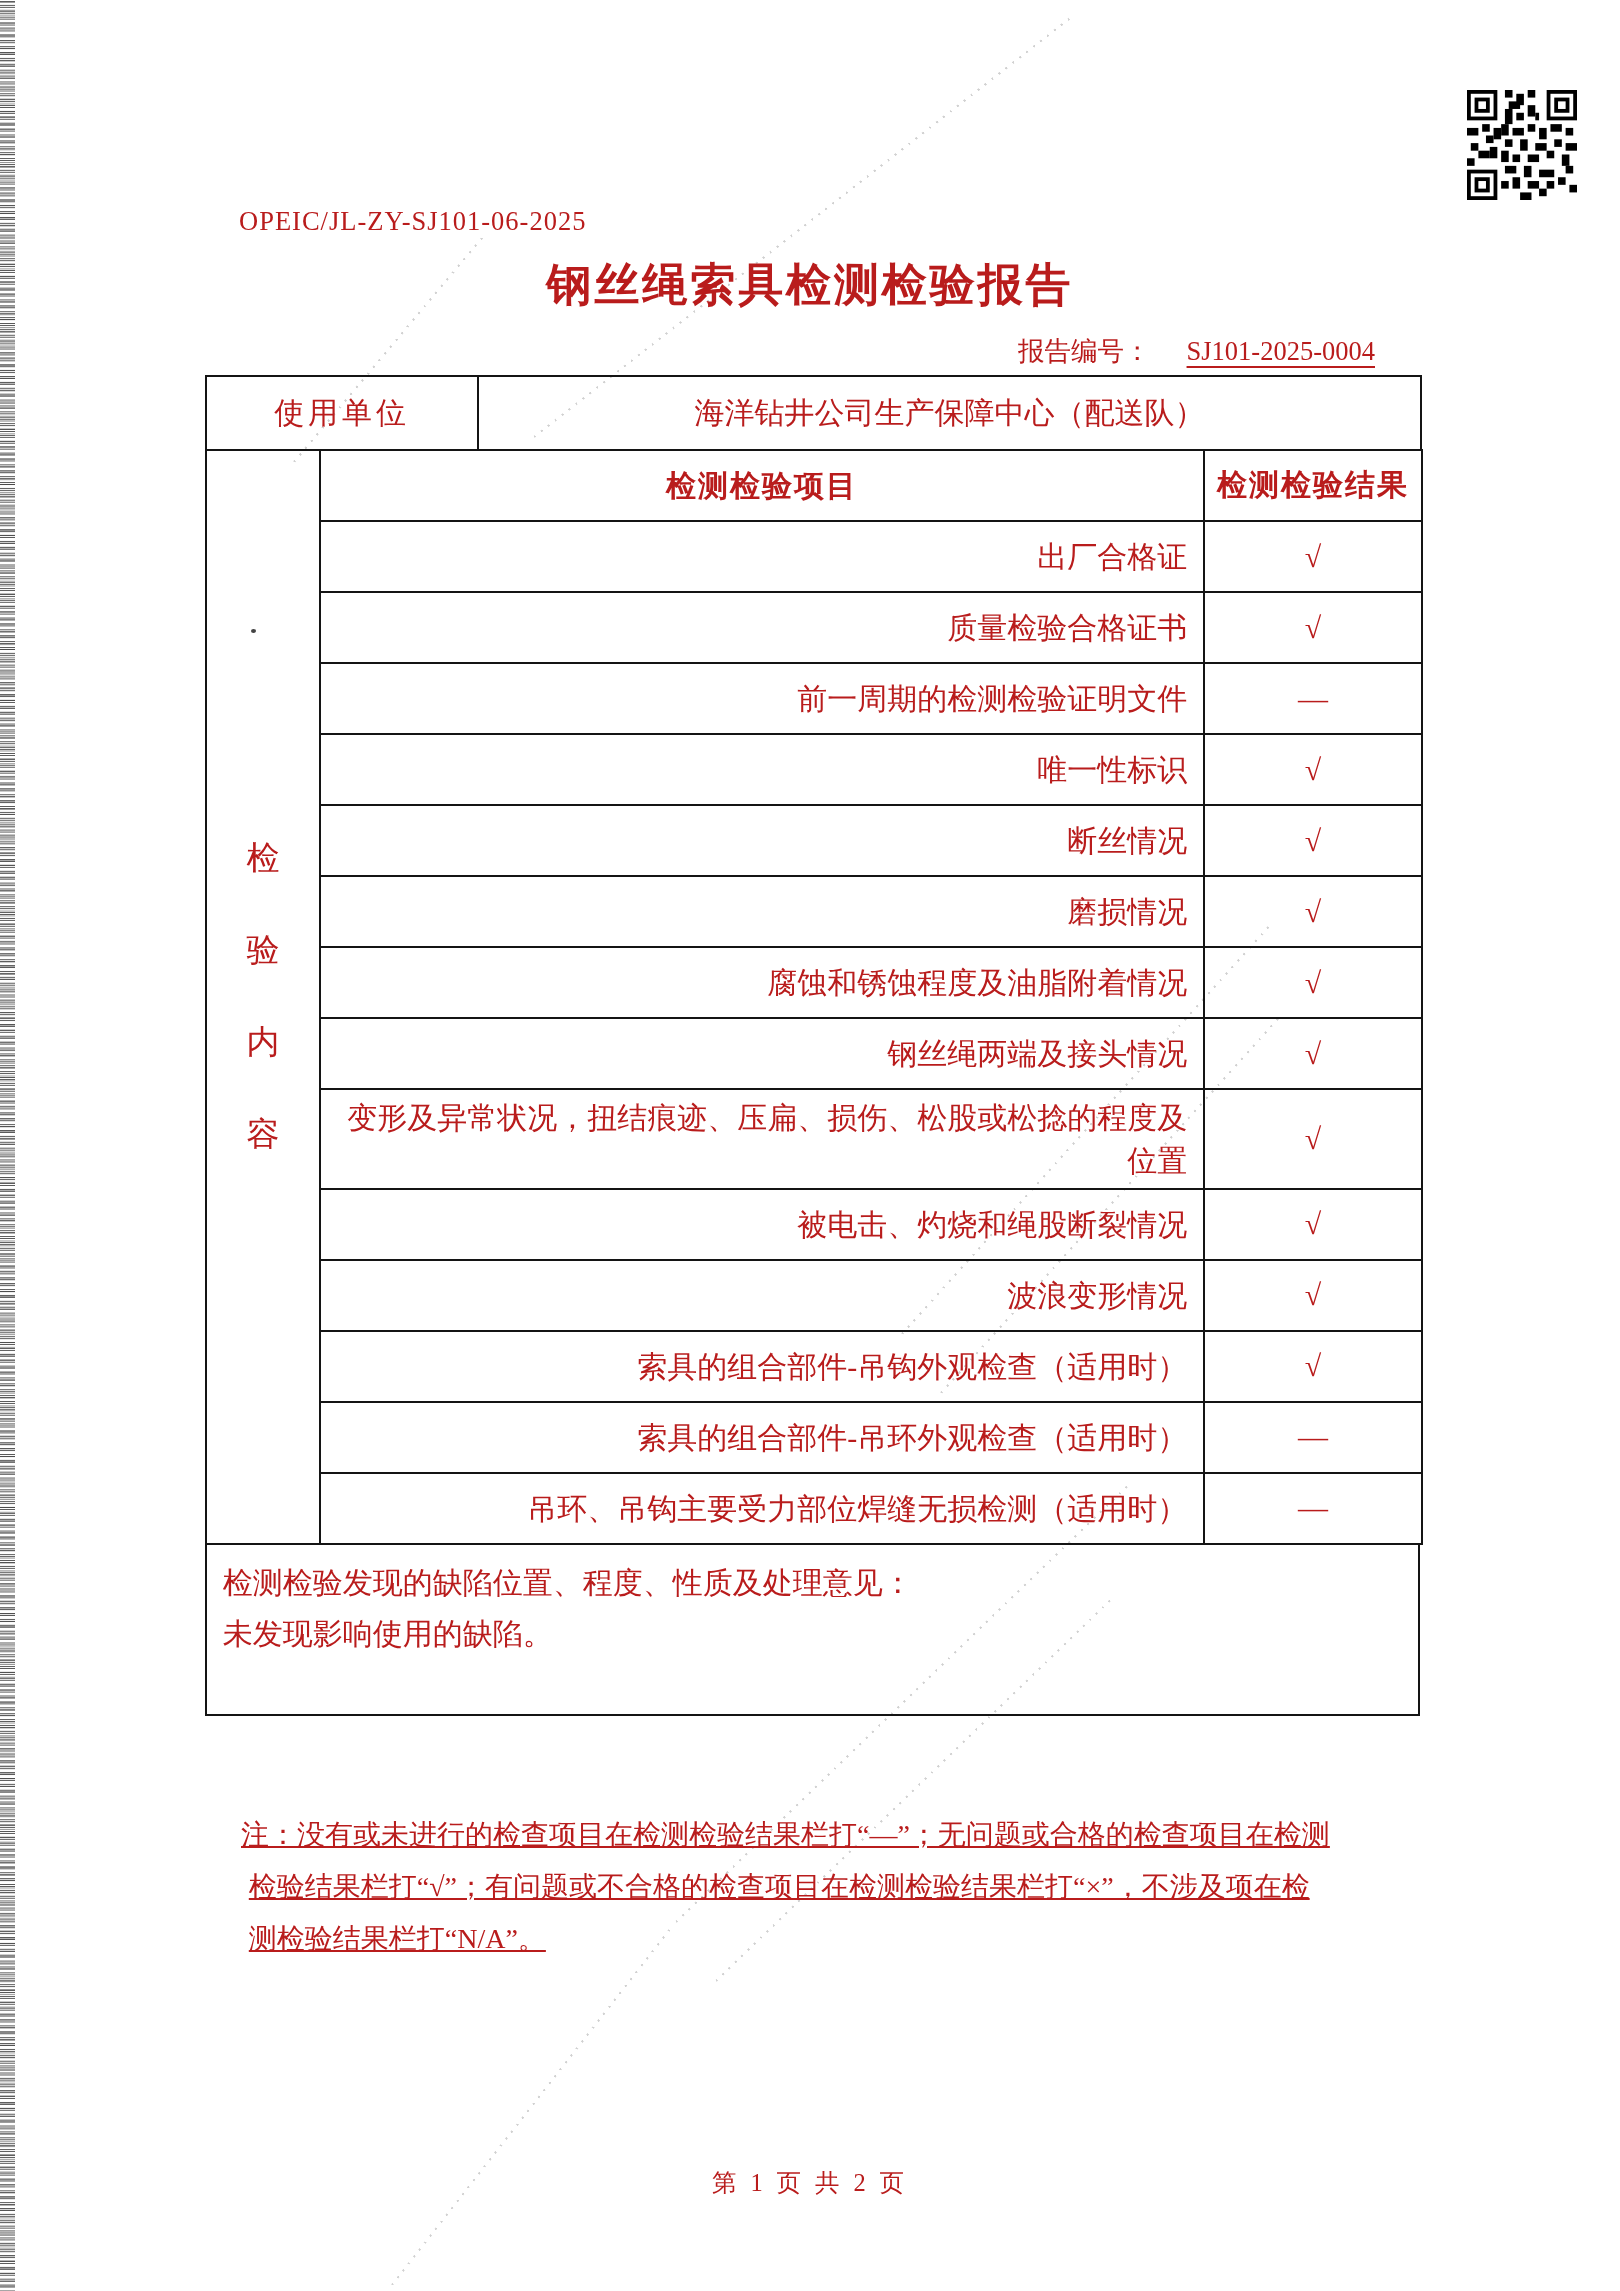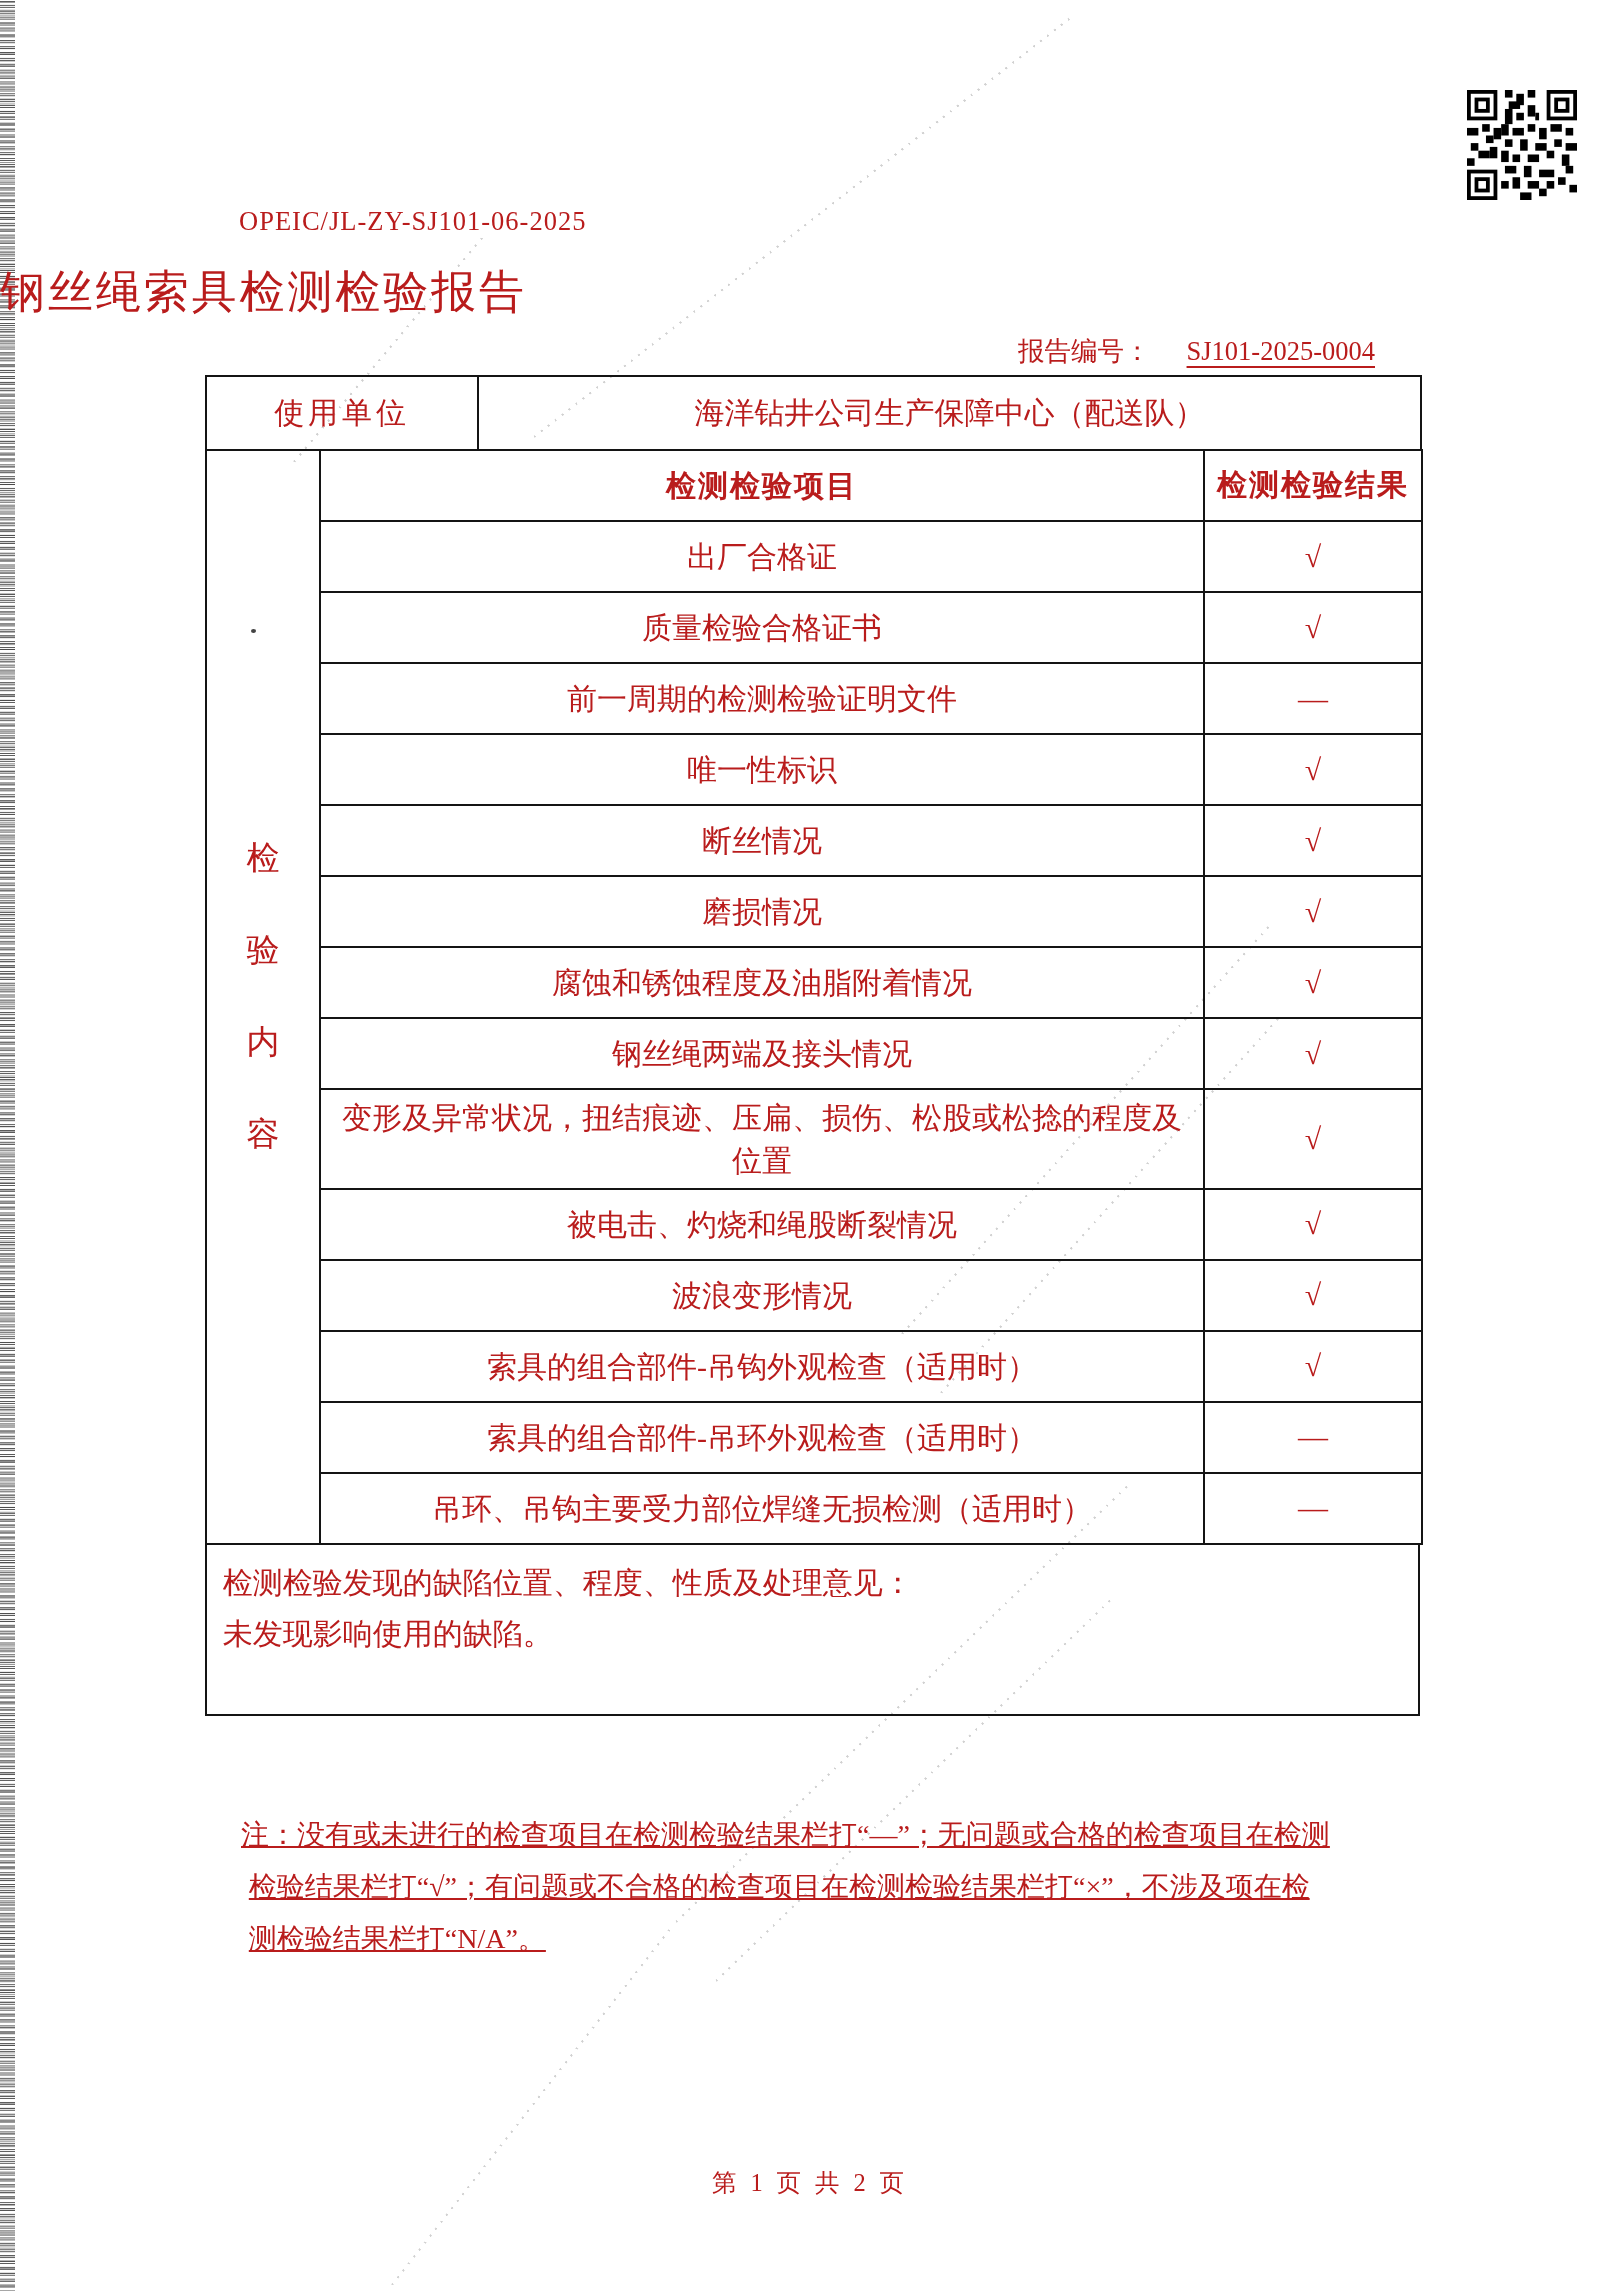--- a/index.html
+++ b/index.html
@@ -25,22 +25,22 @@
   }
 
   .doc-code {
     position:absolute; left:239px; top:206px;
     font-size:26.5px; letter-spacing:1px;
   }
 
   .qr { position:absolute; left:1467px; top:90px; }
 
   .title {
-    position:absolute; left:0; top:262px; width:100%;
-    font-size:45px; font-weight:normal; letter-spacing:2.9px;
+    position:absolute; left:0; top:255px; width:100%;
+    text-align:center; font-size:45px; font-weight:bold; letter-spacing:2.9px;
   }
 
   .report-no {
     position:absolute; top:333px; right:245px;
     font-size:26.5px;
   }
   .report-no .num { text-decoration:underline; text-underline-offset:5.9px;margin-left:36px; }
 
   .tables { position:absolute; left:205px; top:375px; width:1215px; }
 
@@ -52,21 +52,21 @@
   .info-table td { height:74px; font-size:30px;margin-top:30px; }
   .info-table .lbl { width:272px; text-align:center; letter-spacing:3.9px; }
   .info-table .val { width:943px; text-align:center; }
 
   .main-table { margin-top:-2px; }
   .main-table td, .main-table th { font-size:30px; font-weight:normal; }
   .main-table .side {
     width:114px; text-align:center; vertical-align:middle;
   }
   .side-inner { display:flex; flex-direction:column; align-items:center; justify-content:center; gap:47px; font-size:33px; }
-  .main-table .item { width:884px; height:71px; text-align:center; padding:5.9px 15.7px; line-height:43px; }
+  .main-table .item { width:884px; height:71px; text-align:right; padding:5.9px 15.7px; line-height:43px; }
   .main-table .result { width:218px; height:71px; text-align:center; }
   .main-table th.item, .main-table th.result { text-align:center; font-weight:bold; letter-spacing:2px; height:71px; padding:5.9px 0; }
 
   .remarks {
     width:1215px; height:173px; margin-top:-2px;
     border:2.9px solid #141414; border-top-width:2px;
     padding:11.8px 15.7px; font-size:30px; line-height:51px;
   }
 
   .note {

